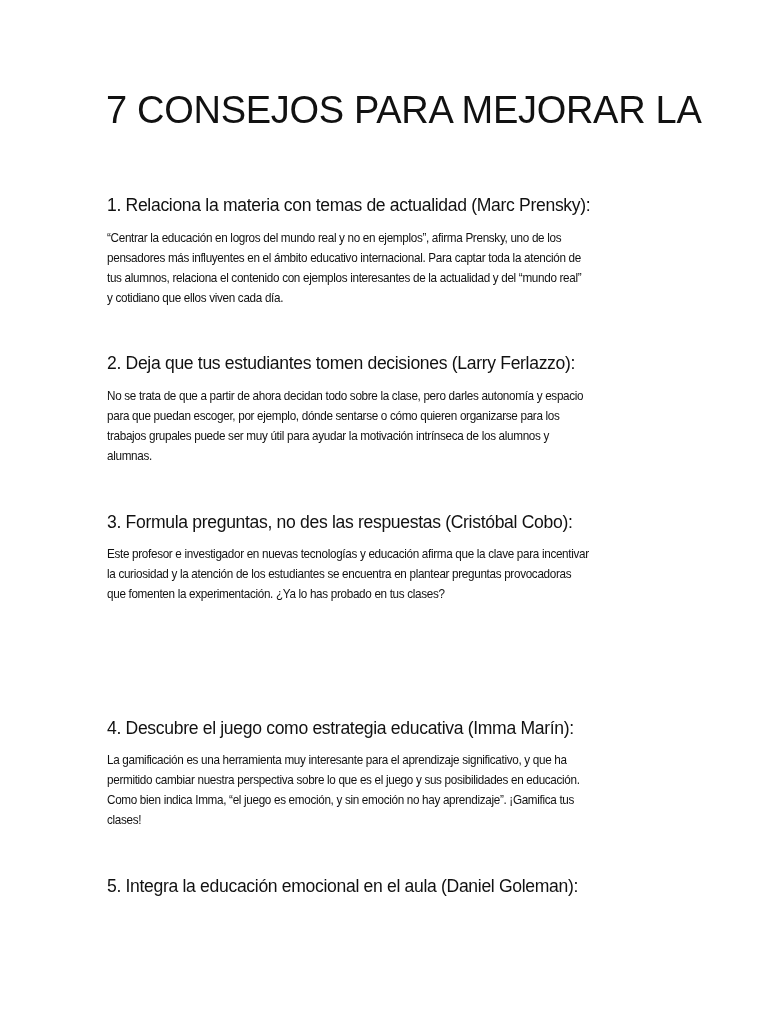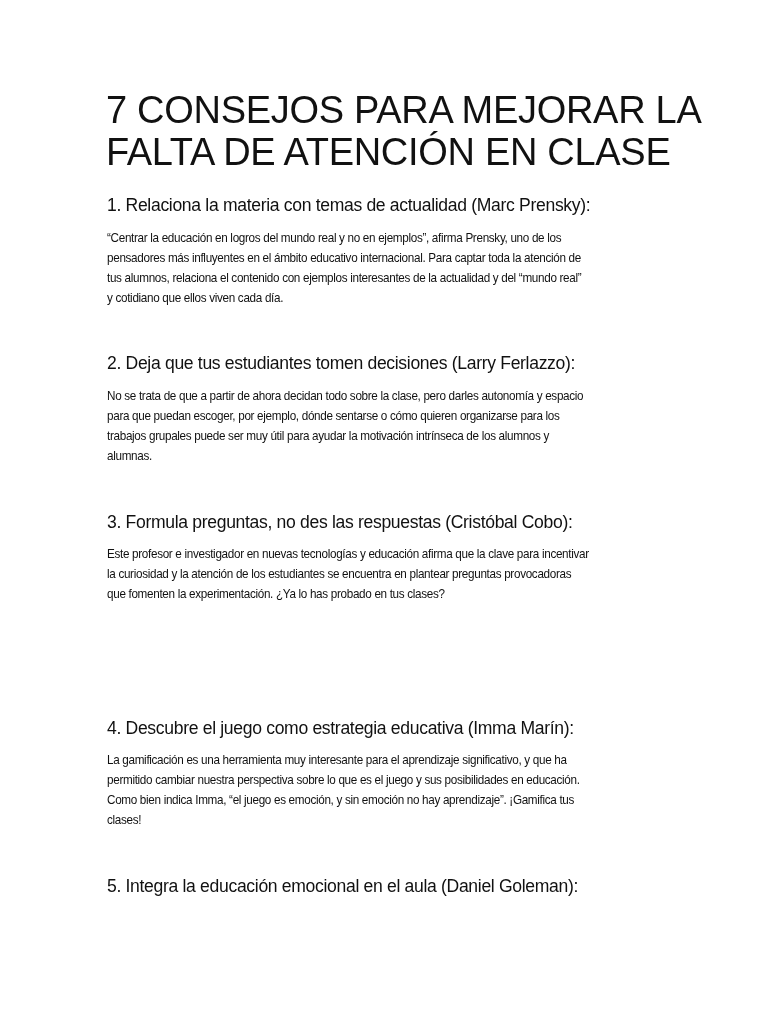--- a/index.html
+++ b/index.html
@@ -56,21 +56,20 @@
     }
     .para span { display: block; white-space: nowrap; }
   </style>
 </head>
 <body>
 
 <div class="page">
 
   <h1 class="title">
     <span>7 CONSEJOS PARA MEJORAR LA</span>
-    <span>FALTA DE ATENCIÓN EN CLASE</span>
   </h1>
 
   <div class="block" style="top:195px;">
     <h2 class="heading">1. Relaciona la materia con temas de actualidad (Marc Prensky):</h2>
   </div>
   <div class="block" style="top:228px;">
     <p class="para">
       <span>“Centrar la  educación en logros del mundo real y no en ejemplos”, afirma Prensky, uno de los</span>
       <span>pensadores más influyentes en el ámbito educativo internacional. Para captar toda la atención de</span>
       <span>tus alumnos, relaciona el contenido con ejemplos interesantes de la actualidad y del “mundo real”</span>

